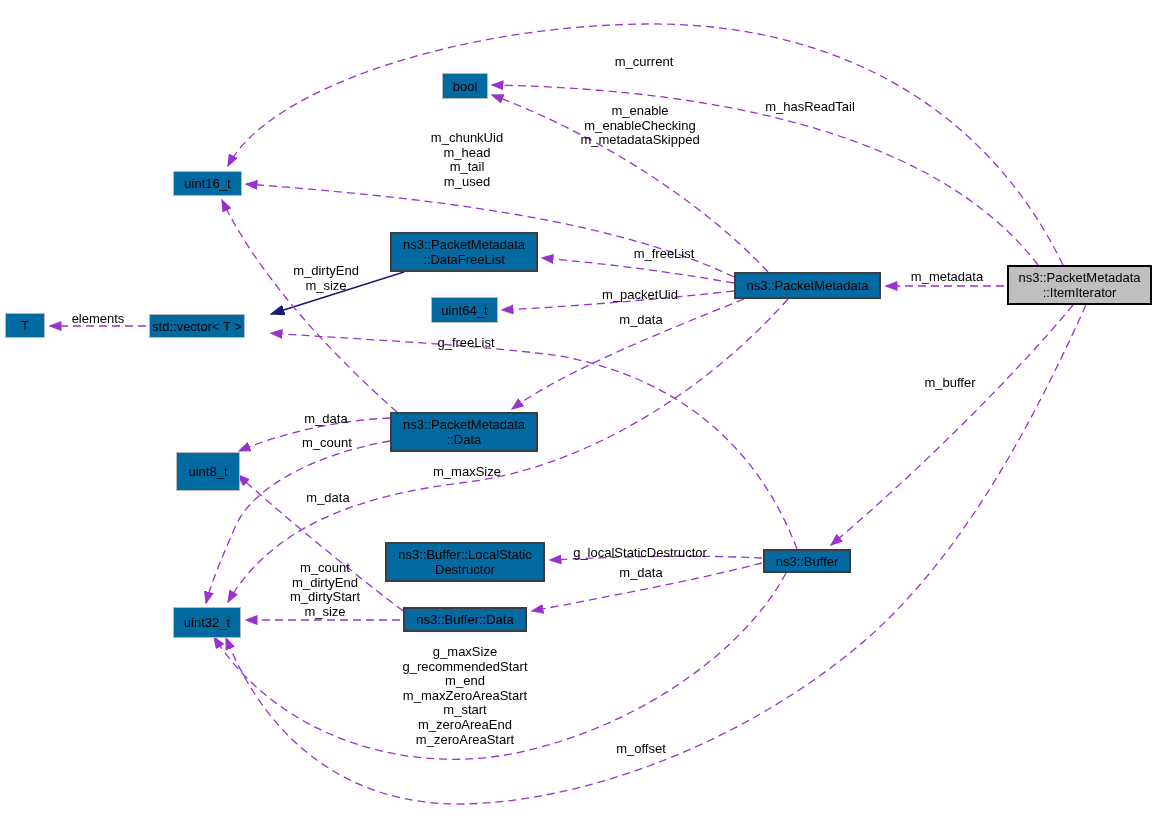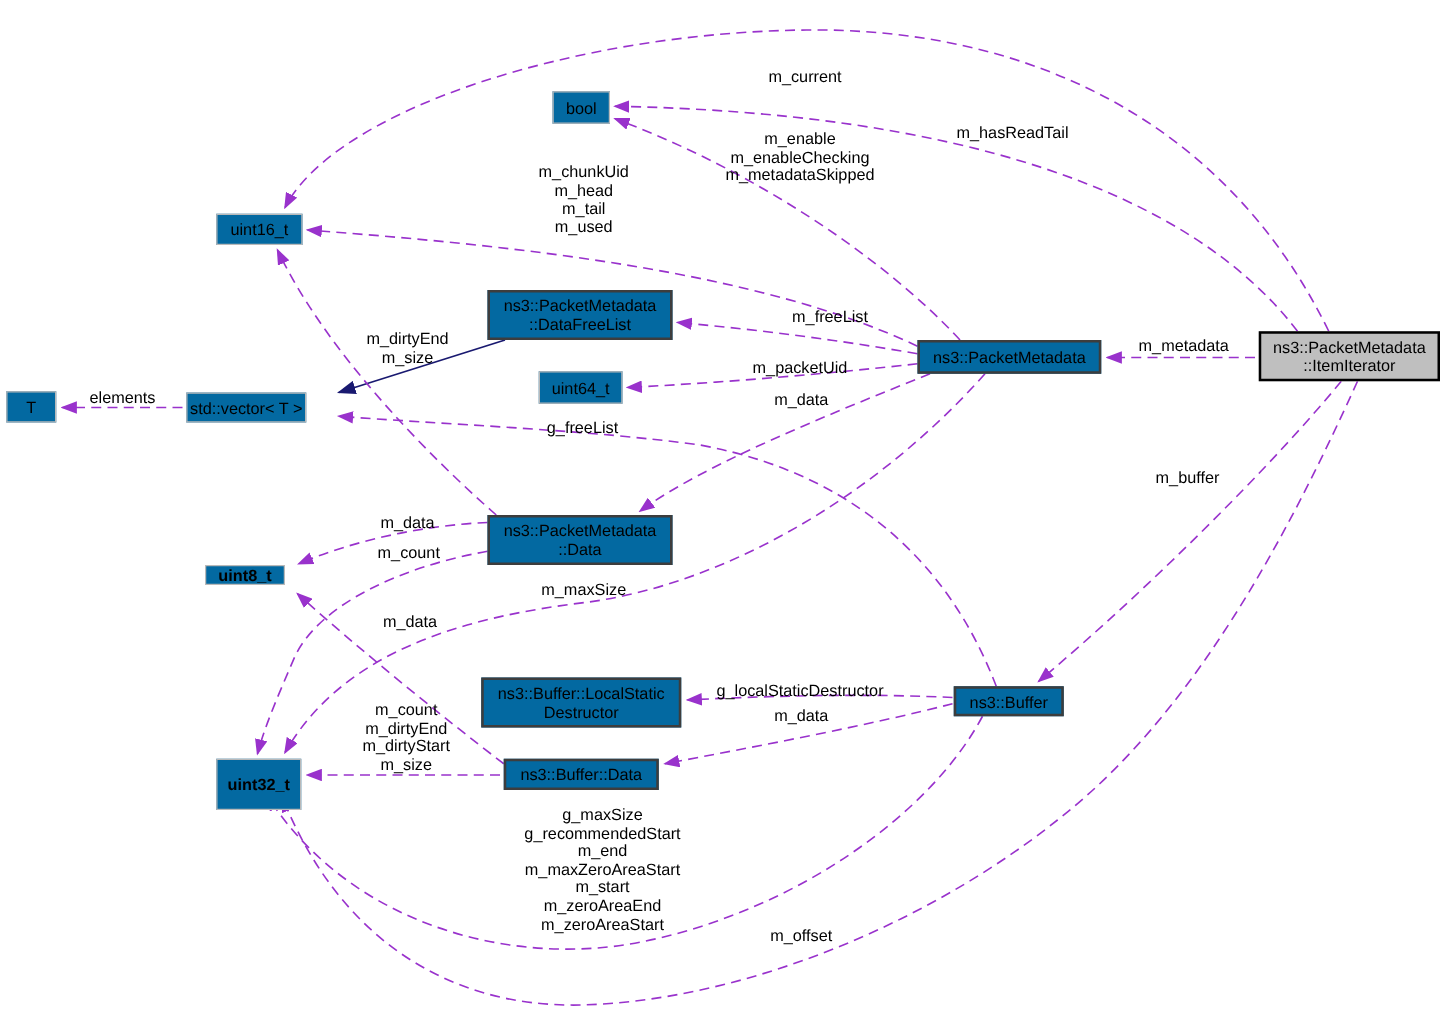--- a/index.html
+++ b/index.html
@@ -66,26 +66,26 @@
   <div class="node cls" style="left:390px;top:232px;width:148px;height:40px;">ns3::PacketMetadata
 ::DataFreeList</div>
   <div class="node" style="left:431px;top:297px;width:67px;height:26px;">uint64_t</div>
   <div class="node cls" style="left:734px;top:272px;width:147px;height:27px;">ns3::PacketMetadata</div>
   <div class="node current" style="left:1007px;top:265px;width:145px;height:40px;">ns3::PacketMetadata
 ::ItemIterator</div>
   <div class="node" style="left:5px;top:313px;width:40px;height:25px;">T</div>
   <div class="node" style="left:149px;top:314px;width:96px;height:24px;">std::vector&lt; T &gt;</div>
   <div class="node cls" style="left:390px;top:412px;width:148px;height:40px;">ns3::PacketMetadata
 ::Data</div>
-  <div class="node" style="left:164px;top:452px;width:64px;height:16px;font-weight:bold;">uint8_t</div>
+  <div class="node" style="left:176px;top:452px;width:64px;height:39px;">uint8_t</div>
   <div class="node cls" style="left:385px;top:542px;width:160px;height:40px;">ns3::Buffer::LocalStatic
 Destructor</div>
   <div class="node cls" style="left:763px;top:549px;width:88px;height:24px;">ns3::Buffer</div>
   <div class="node cls" style="left:403px;top:607px;width:124px;height:25px;">ns3::Buffer::Data</div>
-  <div class="node" style="left:173px;top:607px;width:68px;height:41px;font-weight:bold;">uint32_t</div>
+  <div class="node" style="left:173px;top:607px;width:68px;height:31px;">uint32_t</div>
 
   <div class="elabel" style="left:644px;top:14px;margin-top:48px;">m_current</div>
   <div class="elabel" style="left:810px;top:107px;">m_hasReadTail</div>
   <div class="elabel" style="left:467px;top:160px;">m_chunkUid
 m_head
 m_tail
 m_used</div>
   <div class="elabel" style="left:640px;top:126px;">m_enable
 m_enableChecking
 m_metadataSkipped</div>
@@ -101,21 +101,21 @@
   <div class="elabel" style="left:326px;top:419px;">m_data</div>
   <div class="elabel" style="left:327px;top:443px;">m_count</div>
   <div class="elabel" style="left:467px;top:472px;">m_maxSize</div>
   <div class="elabel" style="left:328px;top:498px;">m_data</div>
   <div class="elabel" style="left:640px;top:553px;">g_localStaticDestructor</div>
   <div class="elabel" style="left:641px;top:573px;">m_data</div>
   <div class="elabel" style="left:325px;top:590px;">m_count
 m_dirtyEnd
 m_dirtyStart
 m_size</div>
-  <div class="elabel" style="left:482px;top:696px;">g_maxSize
+  <div class="elabel" style="left:465px;top:696px;">g_maxSize
 g_recommendedStart
 m_end
 m_maxZeroAreaStart
 m_start
 m_zeroAreaEnd
 m_zeroAreaStart</div>
   <div class="elabel" style="left:641px;top:749px;">m_offset</div>
 
 </div>
 

